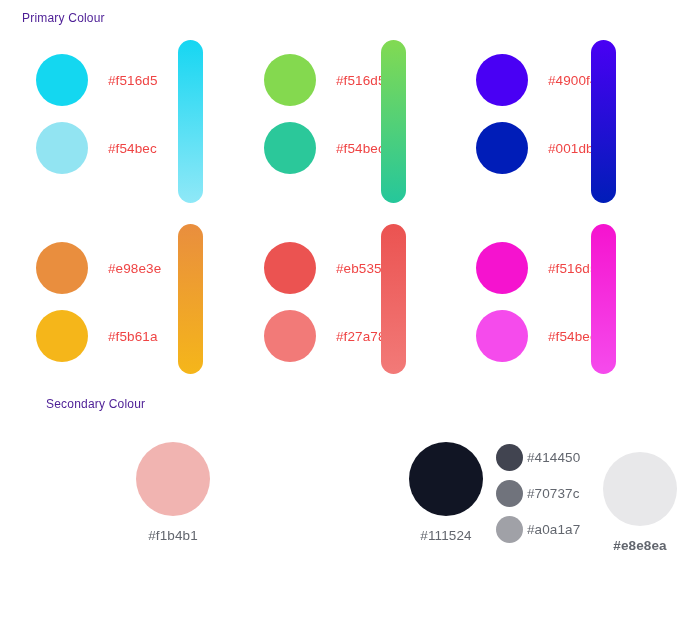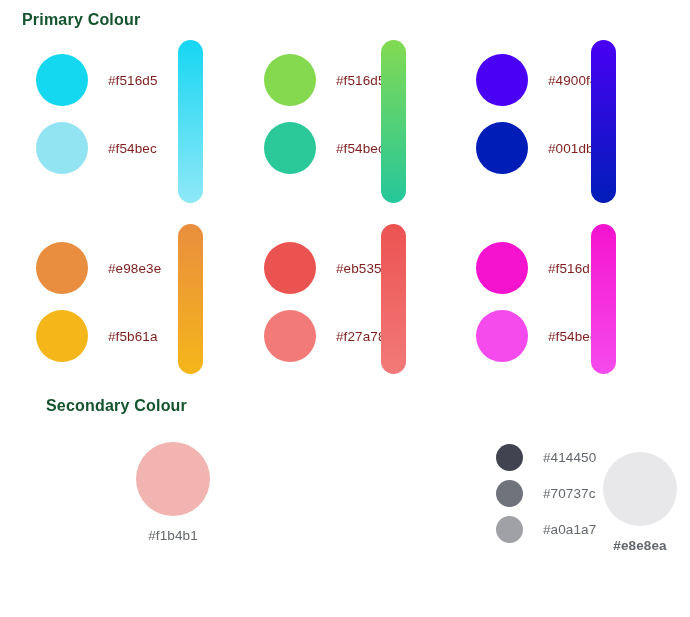--- a/index.html
+++ b/index.html
@@ -10,24 +10,24 @@
   body {
     width: 690px;
     height: 617px;
     position: relative;
     font-family: "Liberation Sans", sans-serif;
     overflow: hidden;
   }
 
   .section-title {
     position: absolute;
-    font-size: 16px;
-    color: #14532d;
+    font-size: 12px;
+    color: #4c1d95;
     letter-spacing: 0.2px;
-    font-weight: 700;
+    font-weight: 400;
     white-space: nowrap;
   }
   #primary-title { left: 22px; top: 11px; }
   #secondary-title { left: 22px; top: 397px; margin-left: 24px; }
 
   
   #primary-grid {
     position: absolute;
     left: 0;
     top: 32px;
@@ -51,21 +51,21 @@
 
   .dot {
     width: 52px;
     height: 52px;
     border-radius: 50%;
     flex: 0 0 auto;
     margin-left: 36px;
   }
   .hex {
     font-size: 13.5px;
-    color: #7f1d1d;
+    color: #ef4444;
     margin-left: 20px;
     white-space: nowrap;
     letter-spacing: 0.1px;
   }
   .gradient-bar {
     position: absolute;
     width: 25px;
     border-radius: 13px;
   }
 
@@ -107,21 +107,21 @@
   }
   .mini-dot {
     width: 27px;
     height: 27px;
     border-radius: 50%;
     flex: 0 0 auto;
   }
   .mini-label {
     font-size: 13.5px;
     color: #62666e;
-    margin-left: 20px;
+    margin-left: 4px;
     white-space: nowrap;
     letter-spacing: 0.1px;
   }
 </style>
 </head>
 <body>
 
 <div class="section-title" id="primary-title">Primary Colour</div>
 
 <div id="primary-grid">
@@ -193,20 +193,24 @@
     <div class="gradient-bar" style="left: 591px; top: 192px; height: 150px; background: linear-gradient(rgb(245, 19, 207), rgb(245, 75, 236));"></div>
   </div>
 
 <div class="section-title" id="secondary-title">Secondary Colour</div>
 
 <div id="secondary-grid">
     <div class="sec-item" style="left: 136px; top: 12px; width: 74px;">
       <div class="sec-dot" style="background: rgb(241, 180, 177);"></div>
       <div class="sec-label">#f1b4b1</div>
     </div>
+    <div class="sec-item" style="left: 409px; top: 12px; width: 74px;">
+      <div class="sec-dot" style="background: rgb(17, 21, 36);"></div>
+      <div class="sec-label">#111524</div>
+    </div>
     <div class="mini-stack">
       <div class="mini-row">
         <div class="mini-dot" style="background: rgb(65, 68, 80);"></div>
         <div class="mini-label">#414450</div>
       </div>
       <div class="mini-row">
         <div class="mini-dot" style="background: rgb(112, 115, 124);"></div>
         <div class="mini-label">#70737c</div>
       </div>
       <div class="mini-row">

